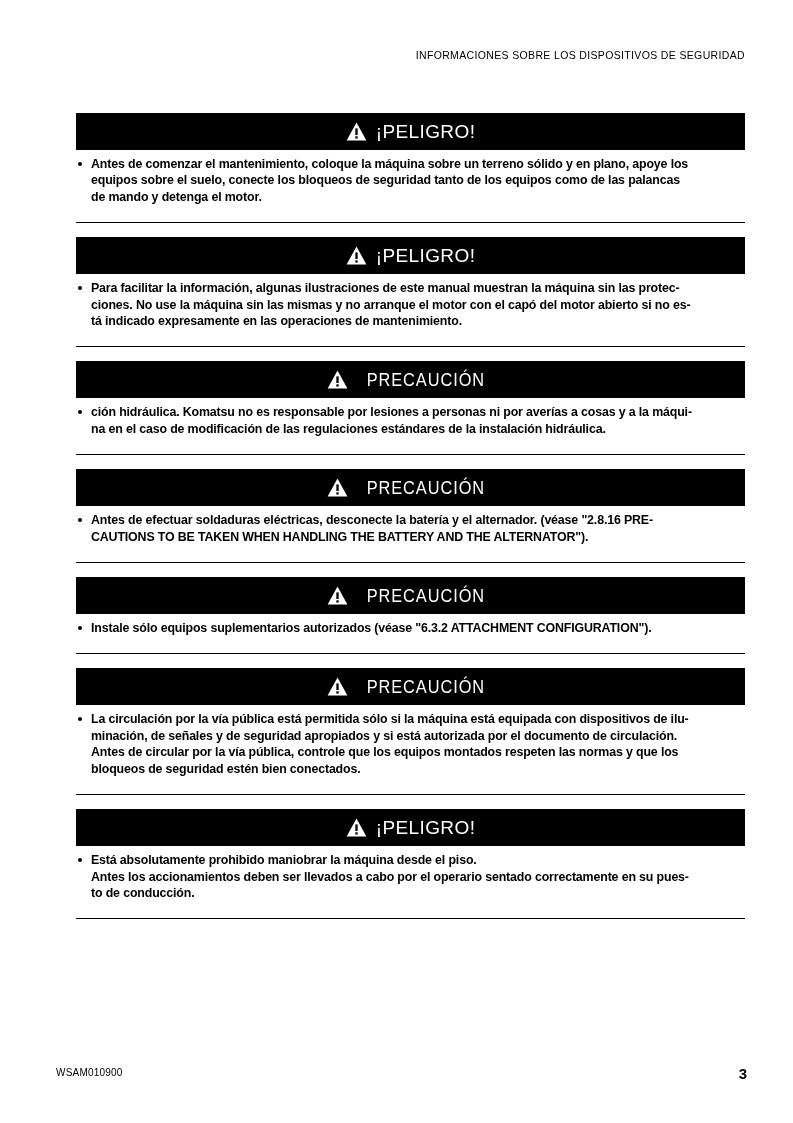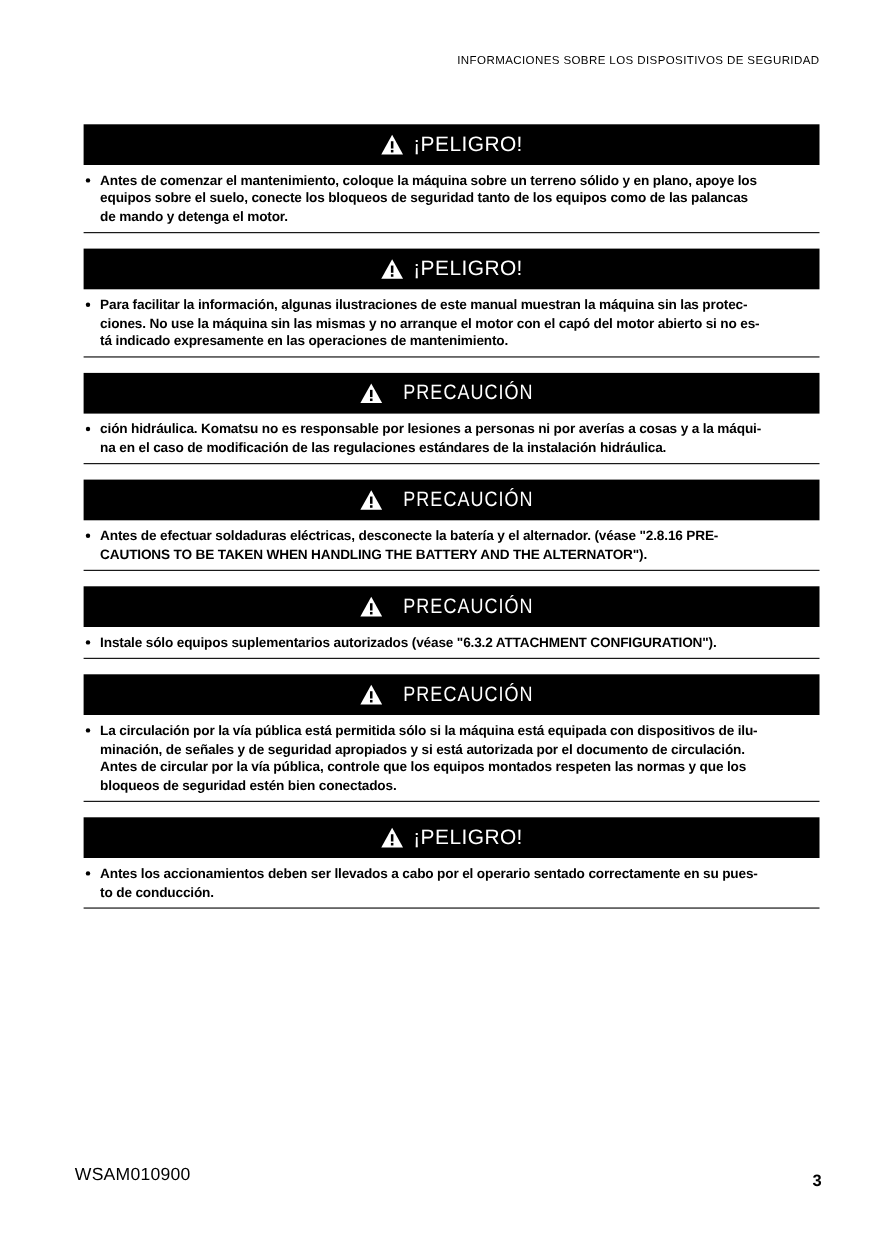--- a/index.html
+++ b/index.html
@@ -87,21 +87,21 @@
     font-family: "Liberation Sans", sans-serif;
     font-size: 19px;
     font-weight: normal;
     letter-spacing: 1.1px;
     transform: scaleX(0.86);
     transform-origin: center;
   }
 
   
   .notice-body {
-    padding: 6px 2px 6px 2px;
+    padding: 6px 2px 17px 2px;
     border-bottom: 1.6px solid #000000;
   }
   .bullet-row {
     display: flex;
     align-items: flex-start;
   }
   .bullet {
     flex: none;
     width: 13px;
     padding-top: 6px;
@@ -127,24 +127,24 @@
     letter-spacing: -0.15px;
   }
   .para .line {
     display: block;
     white-space: nowrap;
   }
 
   
   .footer-code {
     position: absolute;
-    left: 68px;
+    left: 56px;
     bottom: 45px;
     font-family: "Liberation Sans", sans-serif;
-    font-size: 16px;
+    font-size: 10px;
     color: #000000;
     letter-spacing: 0.2px;
   }
   .footer-page {
     position: absolute;
     right: 46px;
     bottom: 41px;
     font-family: "Liberation Sans", sans-serif;
     font-size: 15px;
     font-weight: bold;
@@ -284,20 +284,21 @@
             <polygon points="10.5,0.6 20.4,18.4 0.6,18.4" fill="#ffffff"></polygon>
             <rect x="9.35" y="6.4" width="2.3" height="6.6" fill="#000000"></rect>
             <rect x="9.35" y="14.3" width="2.3" height="2.3" fill="#000000"></rect>
           </svg>
           <div class="banner-label">¡PELIGRO!</div>
         </div>
         <div class="notice-body">
           <div class="bullet-row">
             <div class="bullet"><span></span></div>
             <div class="para">
+              <span class="line">Está absolutamente prohibido maniobrar la máquina desde el piso.</span>
               <span class="line">Antes los accionamientos deben ser llevados a cabo por el operario sentado correctamente en su pues-</span>
               <span class="line">to de conducción.</span>
             </div>
           </div>
         </div>
       </div>
     </div>
 
   <div class="footer-code">WSAM010900</div>
 

